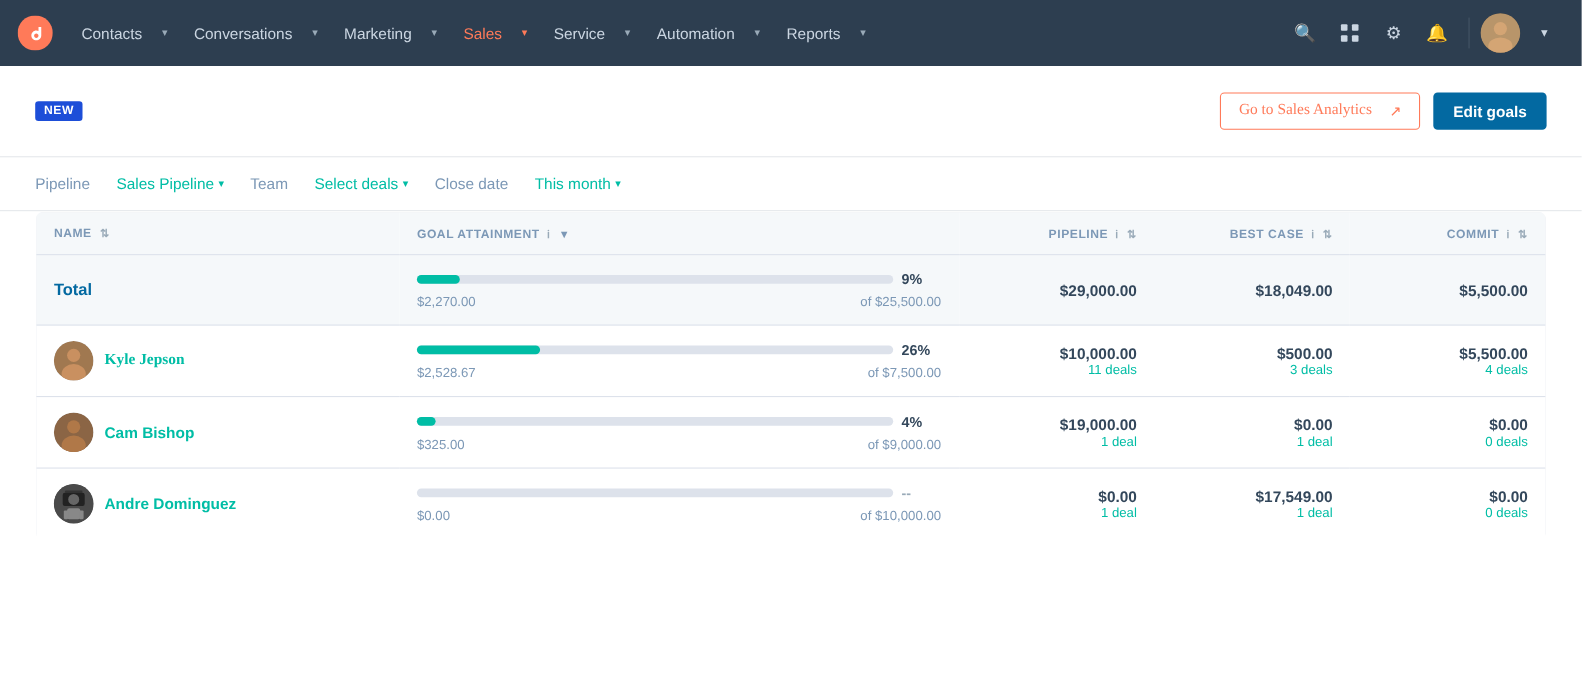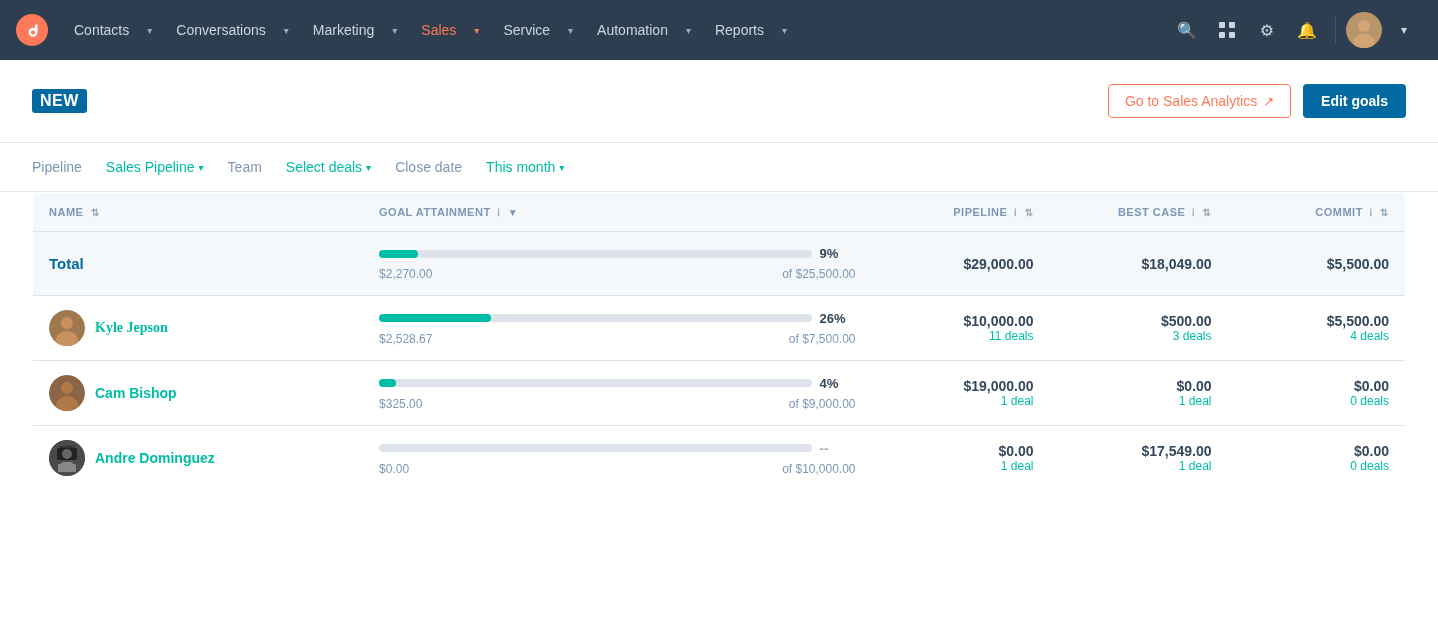--- a/index.html
+++ b/index.html
@@ -48,38 +48,38 @@
 
     
     .page-header {
       padding: 24px 32px;
       display: flex; align-items: center; justify-content: space-between;
       border-bottom: 1px solid #e5e8eb;
     }
     .page-title-area { display: flex; align-items: center; gap: 12px; }
     .page-title { font-size: 28px; font-weight: 700; color: #2d3e50; }
     .new-badge {
-      background: #0369a1;
+      background: #1d4ed8;
       color: #fff;
-      font-size: 16px;
+      font-size: 11px;
       font-weight: 700;
       padding: 3px 8px;
       border-radius: 3px;
       letter-spacing: 0.5px;
     }
     .header-actions { display: flex; gap: 12px; }
     .btn-outline {
       border: 1px solid #ff7a59;
       color: #ff7a59;
       background: #fff;
       padding: 8px 16px;
       border-radius: 4px;
       cursor: pointer;
       font-size: 14px;
-      display: flex; align-items: center; gap: 6px;
+      display: flex; align-items: center; gap: 16px; font-family: Liberation Serif, serif;
     }
     .btn-primary {
       background: #0369a1;
       color: #fff;
       border: none;
       padding: 8px 18px;
       border-radius: 4px;
       cursor: pointer;
       font-size: 14px;
       font-weight: 600;

